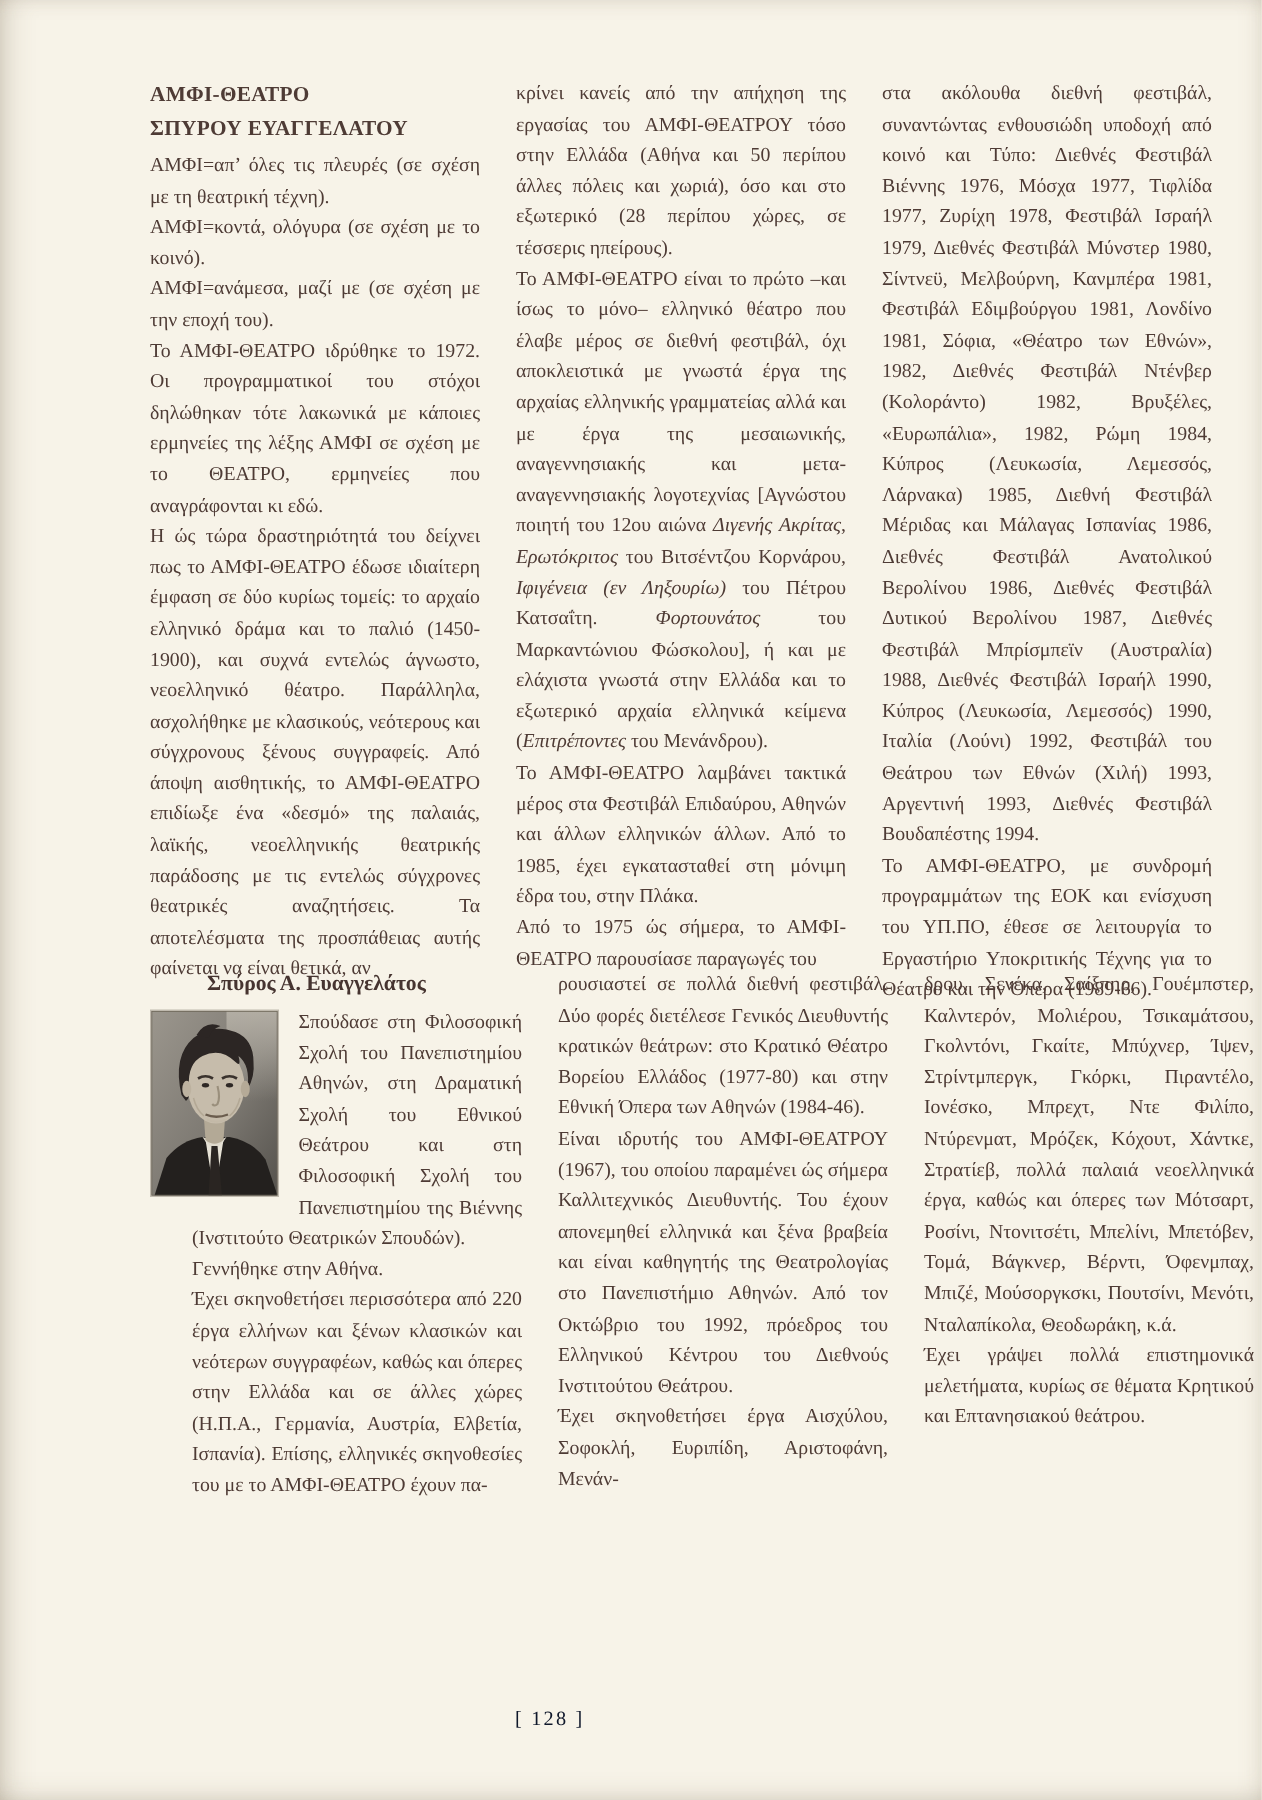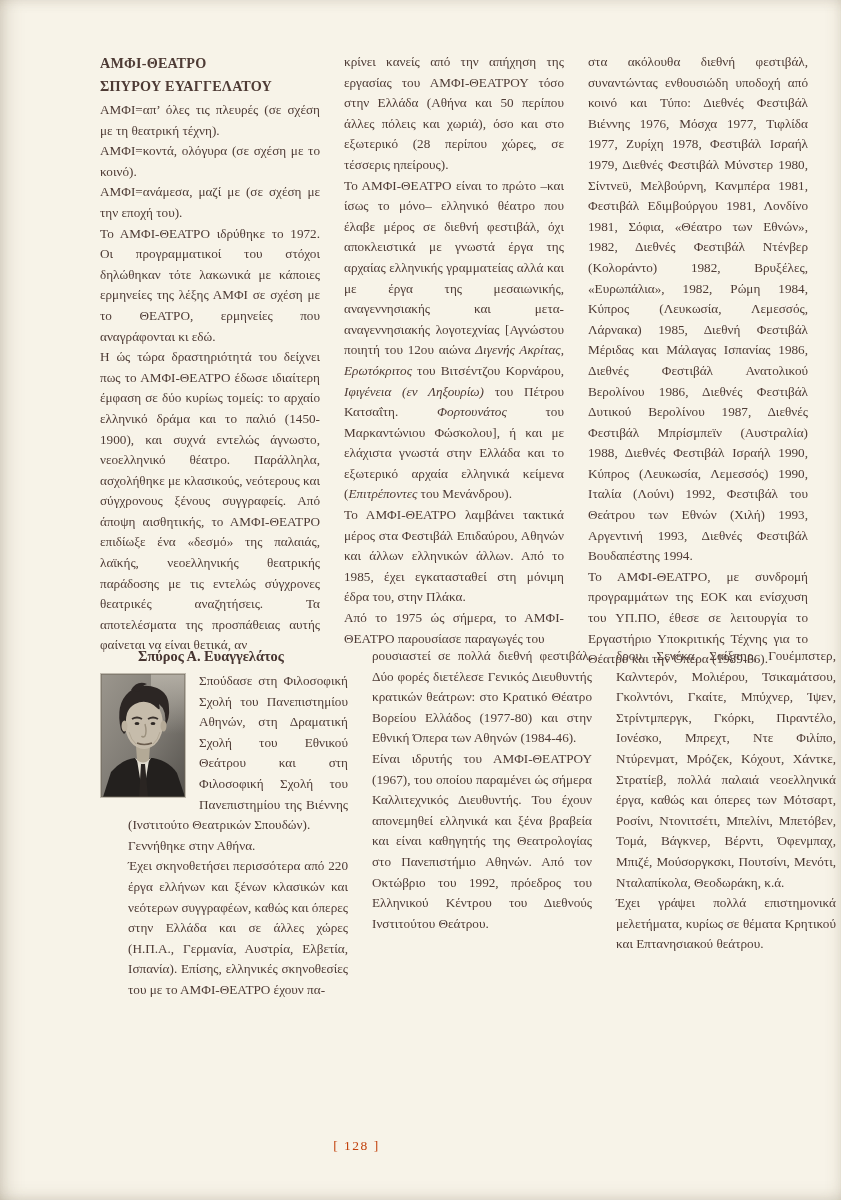--- a/index.html
+++ b/index.html
@@ -32,22 +32,22 @@
   .title div{white-space:nowrap;}
   .bio-name{font-weight:bold;font-size:14.4px;line-height:20px;margin:0 0 5px 10px;color:#463430;}
   .photo{
     float:left;width:84px;height:123px;
     margin:3px 14px 3px -27px;
     background:#8d8a83;
     box-shadow:0 0 0 1px rgba(90,80,65,.35);
   }
   .photo svg{display:block;width:84px;height:123px;}
   .page-num{
-    position:absolute;left:0;top:1138px;width:713px;
-    text-align:center;font-size:13.5px;letter-spacing:1.5px;color:#c2410c;
+    position:absolute;left:10px;top:1138px;width:713px;
+    text-align:center;font-size:13.5px;letter-spacing:1.5px;color:#0f172a;
   }
 </style>
 </head>
 <body>
 
 <div class="sheet">
 
   <div class="article">
     <div class="cols">
       <div class="col">
@@ -136,20 +136,21 @@
           </div>
         <p><span>Σπούδασε στη Φιλοσοφική Σχολή του Πανεπιστημίου Αθηνών, στη Δραματική Σχολή του Εθνικού Θεάτρου και στη Φιλοσοφική Σχολή του Πανεπιστημίου της Βιέννης (Ινστιτούτο Θεατρικών Σπουδών).</span></p>
             <p><span>Γεννήθηκε στην Αθήνα.</span></p>
             <p><span>Έχει σκηνοθετήσει περισσότερα από 220 έργα ελλήνων και ξένων κλασικών και νεότερων συγγραφέων, καθώς και όπερες στην Ελλάδα και σε άλλες χώρες (Η.Π.Α., Γερμανία, Αυστρία, Ελβετία, Ισπανία). Επίσης, ελληνικές σκηνοθεσίες του με το ΑΜΦΙ-ΘΕΑΤΡΟ έχουν πα-</span></p>
           </div>
       </div>
       <div class="col">
         <div>
             <p><span>ρουσιαστεί σε πολλά διεθνή φεστιβάλ. Δύο φορές διετέλεσε Γενικός Διευθυντής κρατικών θεάτρων: στο Κρατικό Θέατρο Βορείου Ελλάδος (1977-80) και στην Εθνική Όπερα των Αθηνών (1984-46).</span></p>
             <p><span>Είναι ιδρυτής του ΑΜΦΙ-ΘΕΑΤΡΟΥ (1967), του οποίου παραμένει ώς σήμερα Καλλιτεχνικός Διευθυντής. Του έχουν απονεμηθεί ελληνικά και ξένα βραβεία και είναι καθηγητής της Θεατρολογίας στο Πανεπιστήμιο Αθηνών. Από τον Οκτώβριο του 1992, πρόεδρος του Ελληνικού Κέντρου του Διεθνούς Ινστιτούτου Θεάτρου.</span></p>
+            <p><span>Έχει σκηνοθετήσει έργα Αισχύλου, Σοφοκλή, Ευριπίδη, Αριστοφάνη, Μενάν-</span></p>
           </div>
       </div>
       <div class="col">
         <div>
             <p><span>δρου, Σενέκα, Σαίξπηρ, Γουέμπστερ, Καλντερόν, Μολιέρου, Τσικαμάτσου, Γκολντόνι, Γκαίτε, Μπύχνερ, Ίψεν, Στρίντμπεργκ, Γκόρκι, Πιραντέλο, Ιονέσκο, Μπρεχτ, Ντε Φιλίπο, Ντύρενματ, Μρόζεκ, Κόχουτ, Χάντκε, Στρατίεβ, πολλά παλαιά νεοελληνικά έργα, καθώς και όπερες των Μότσαρτ, Ροσίνι, Ντονιτσέτι, Μπελίνι, Μπετόβεν, Τομά, Βάγκνερ, Βέρντι, Όφενμπαχ, Μπιζέ, Μούσοργκσκι, Πουτσίνι, Μενότι, Νταλαπίκολα, Θεοδωράκη, κ.ά.</span></p>
             <p><span>Έχει γράψει πολλά επιστημονικά μελετήματα, κυρίως σε θέματα Κρητικού και Επτανησιακού θεάτρου.</span></p>
           </div>
       </div>
     </div>
   </div>

